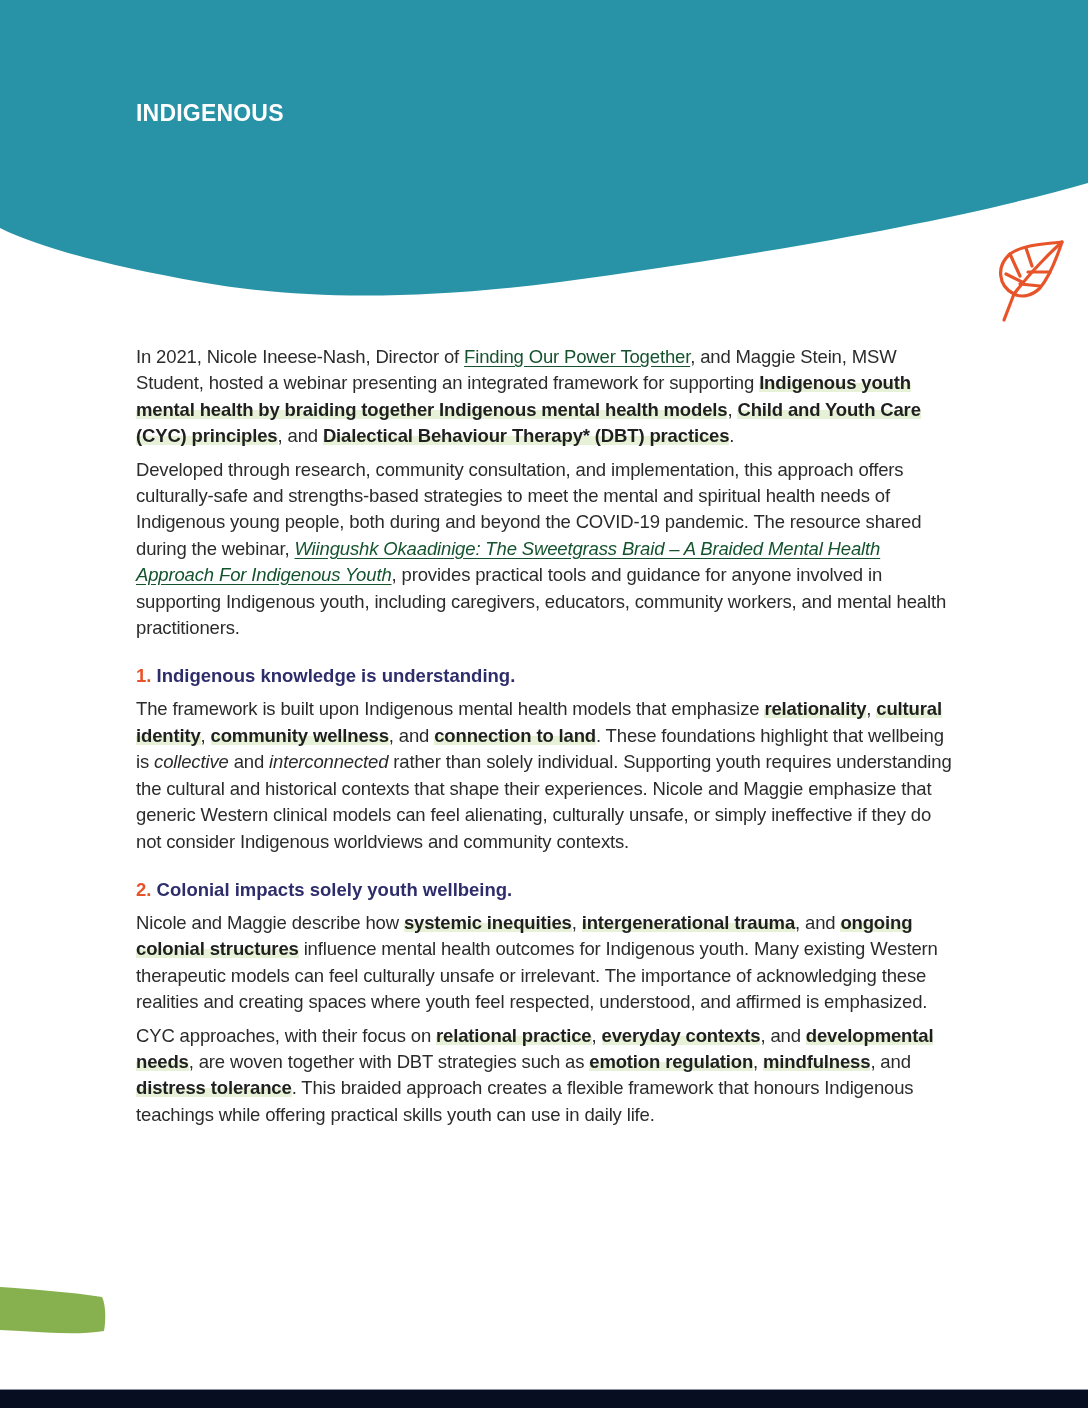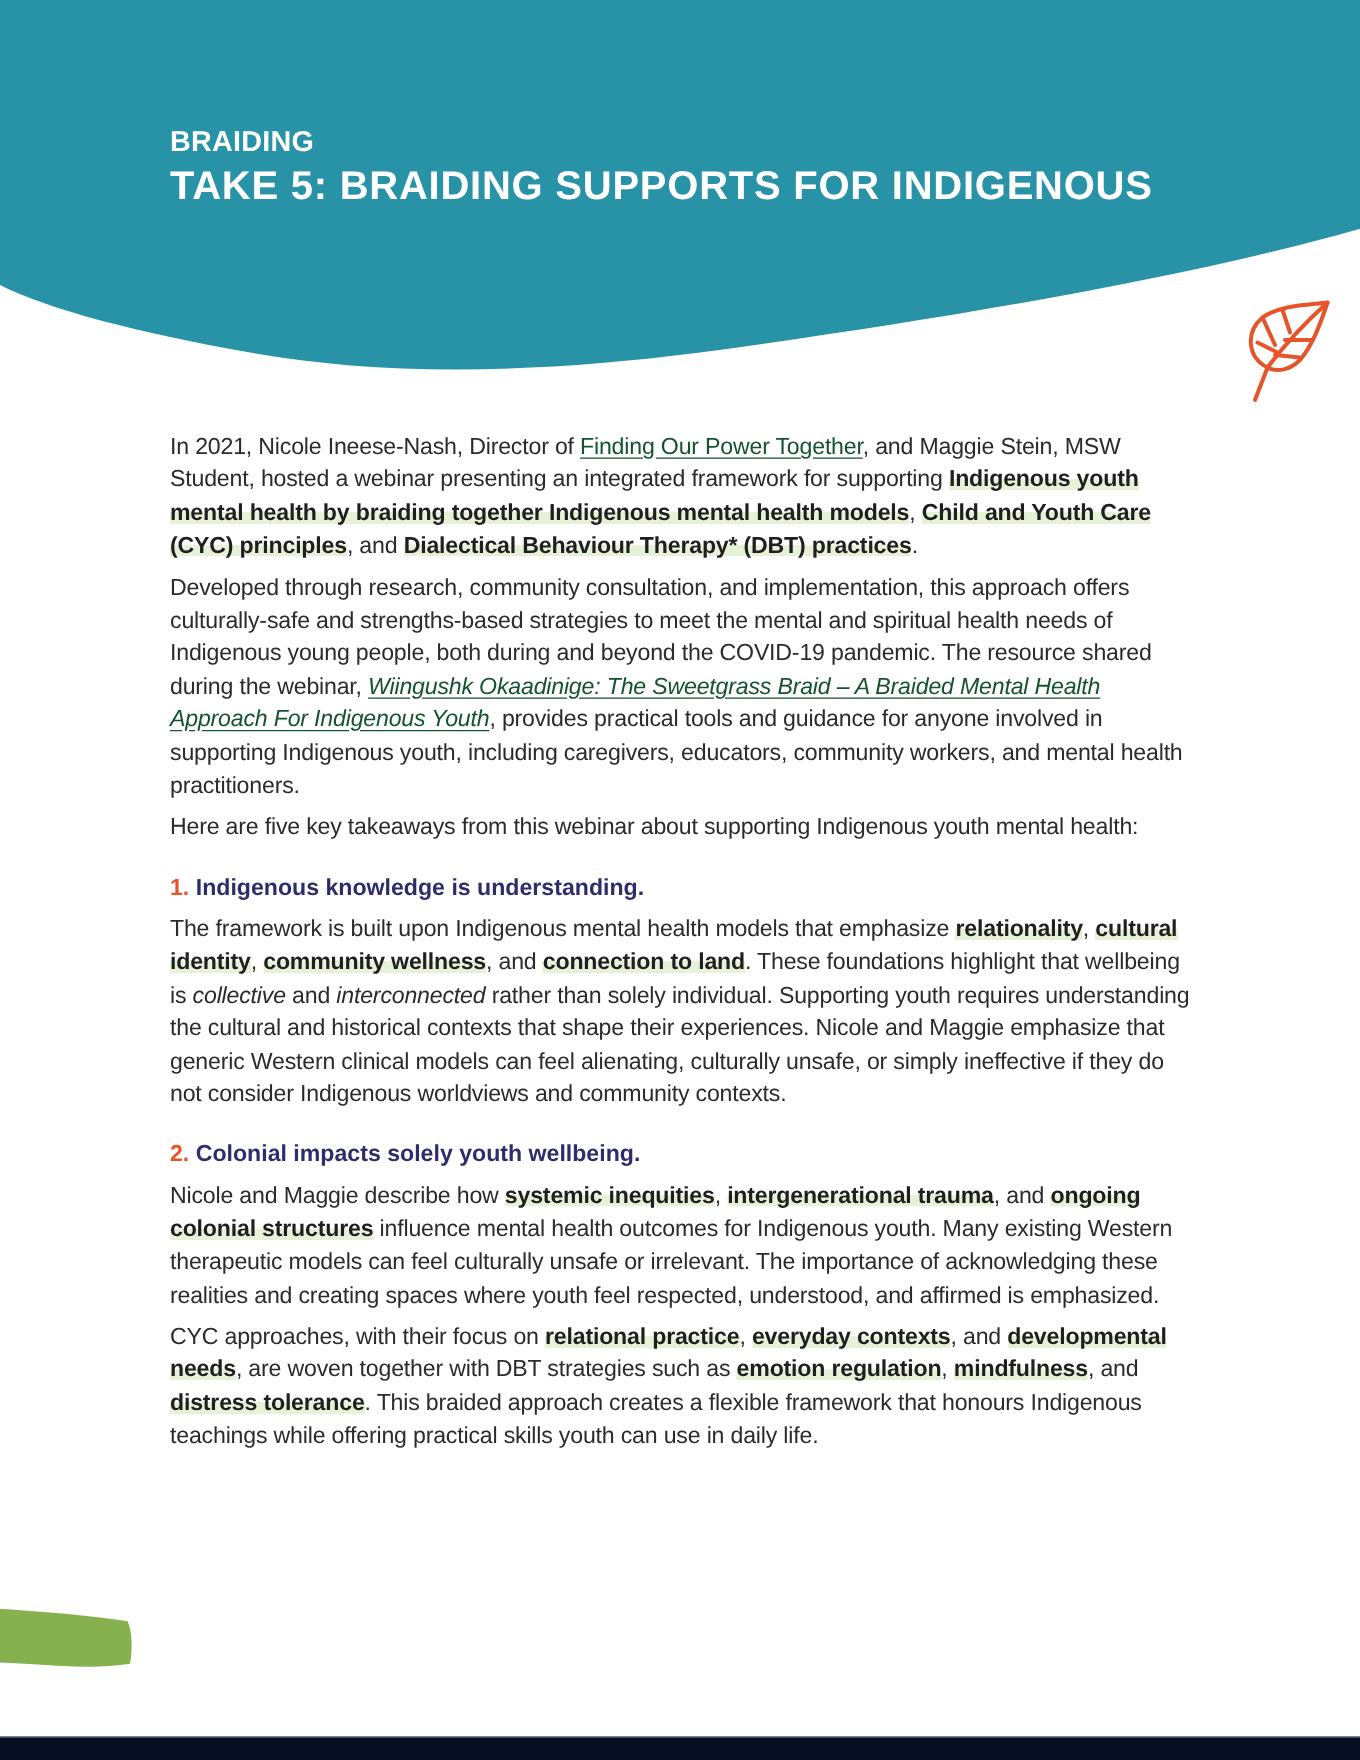--- a/index.html
+++ b/index.html
@@ -31,43 +31,42 @@
   .footer-bar { position:absolute; left:0; top:1389px; width:1088px; height:19px; background:#080e22; border-top:1px solid #8b93a3; }
 </style>
 </head>
 <body>
 
 <svg class="header-wave" viewBox="0 0 1088 300" preserveAspectRatio="none">
   <path d="M0,0 L1088,0 L1088,183 C960,220 760,255 560,282 C420,300 300,300 200,282 C110,266 40,248 0,228 Z" fill="#2893a6"></path>
 </svg>
 
 <div class="header-text">
-  <div class="kicker">BRAIDING</div>
+  <div class="kicker">INDIGENOUS</div>
   <h1 class="title">
-    <span>TAKE 5: BRAIDING SUPPORTS FOR INDIGENOUS</span><br>
+    <br>
   </h1>
 </div>
 
 <svg class="leaf" viewBox="0 0 80 90" fill="none" stroke="#e8542a" stroke-width="3.2" stroke-linecap="round" stroke-linejoin="round">
   <path d="M14,82 L24,56"></path>
   <path d="M24,56 C8,48 6,28 20,16 C34,6 56,6 72,4 C66,22 60,38 50,50 C42,58 32,60 24,56 Z"></path>
   <path d="M24,56 C36,40 52,22 72,4"></path>
   <path d="M20,16 L30,38"></path>
   <path d="M36,10 L42,28"></path>
   <path d="M16,36 L32,44"></path>
   <path d="M38,34 L60,34"></path>
   <path d="M30,46 L50,48"></path>
 </svg>
 
 <div class="content">
   <p><span>In 2021, Nicole Ineese-Nash, Director of </span><a class="link" href="#">Finding Our Power Together</a><span>, and Maggie Stein, MSW Student, hosted a webinar presenting an integrated framework for supporting </span><span class="hl">Indigenous youth mental health by braiding together Indigenous mental health models</span><span>, </span><span class="hl">Child and Youth Care (CYC) principles</span><span>, and </span><span class="hl">Dialectical Behaviour Therapy* (DBT) practices</span><span>.</span></p>
 
   <p><span>Developed through research, community consultation, and implementation, this approach offers culturally-safe and strengths-based strategies to meet the mental and spiritual health needs of Indigenous young people, both during and beyond the COVID-19 pandemic. The resource shared during the webinar, </span><a class="link it" href="#">Wiingushk Okaadinige: The Sweetgrass Braid – A Braided Mental Health Approach For Indigenous Youth</a><span>, provides practical tools and guidance for anyone involved in supporting Indigenous youth, including caregivers, educators, community workers, and mental health practitioners.</span></p>
 
-  <p>Here are five key takeaways from this webinar about supporting Indigenous youth mental health:</p>
 
   <section>
     <h2><span class="num">1.</span> <span>Indigenous knowledge is understanding.</span></h2>
     <p><span>The framework is built upon Indigenous mental health models that emphasize </span><span class="hl">relationality</span><span>, </span><span class="hl">cultural identity</span><span>, </span><span class="hl">community wellness</span><span>, and </span><span class="hl">connection to land</span><span>. These foundations highlight that wellbeing is </span><em>collective</em><span> and </span><em>interconnected</em><span> rather than solely individual. Supporting youth requires understanding the cultural and historical contexts that shape their experiences. Nicole and Maggie emphasize that generic Western clinical models can feel alienating, culturally unsafe, or simply ineffective if they do not consider Indigenous worldviews and community contexts.</span></p>
   </section>
 
   <section>
     <h2><span class="num">2.</span> <span>Colonial impacts solely youth wellbeing.</span></h2>
     <p><span>Nicole and Maggie describe how </span><span class="hl">systemic inequities</span><span>, </span><span class="hl">intergenerational trauma</span><span>, and </span><span class="hl">ongoing colonial structures</span><span> influence mental health outcomes for Indigenous youth. Many existing Western therapeutic models can feel culturally unsafe or irrelevant. The importance of acknowledging these realities and creating spaces where youth feel respected, understood, and affirmed is emphasized.</span></p>
   </section>

